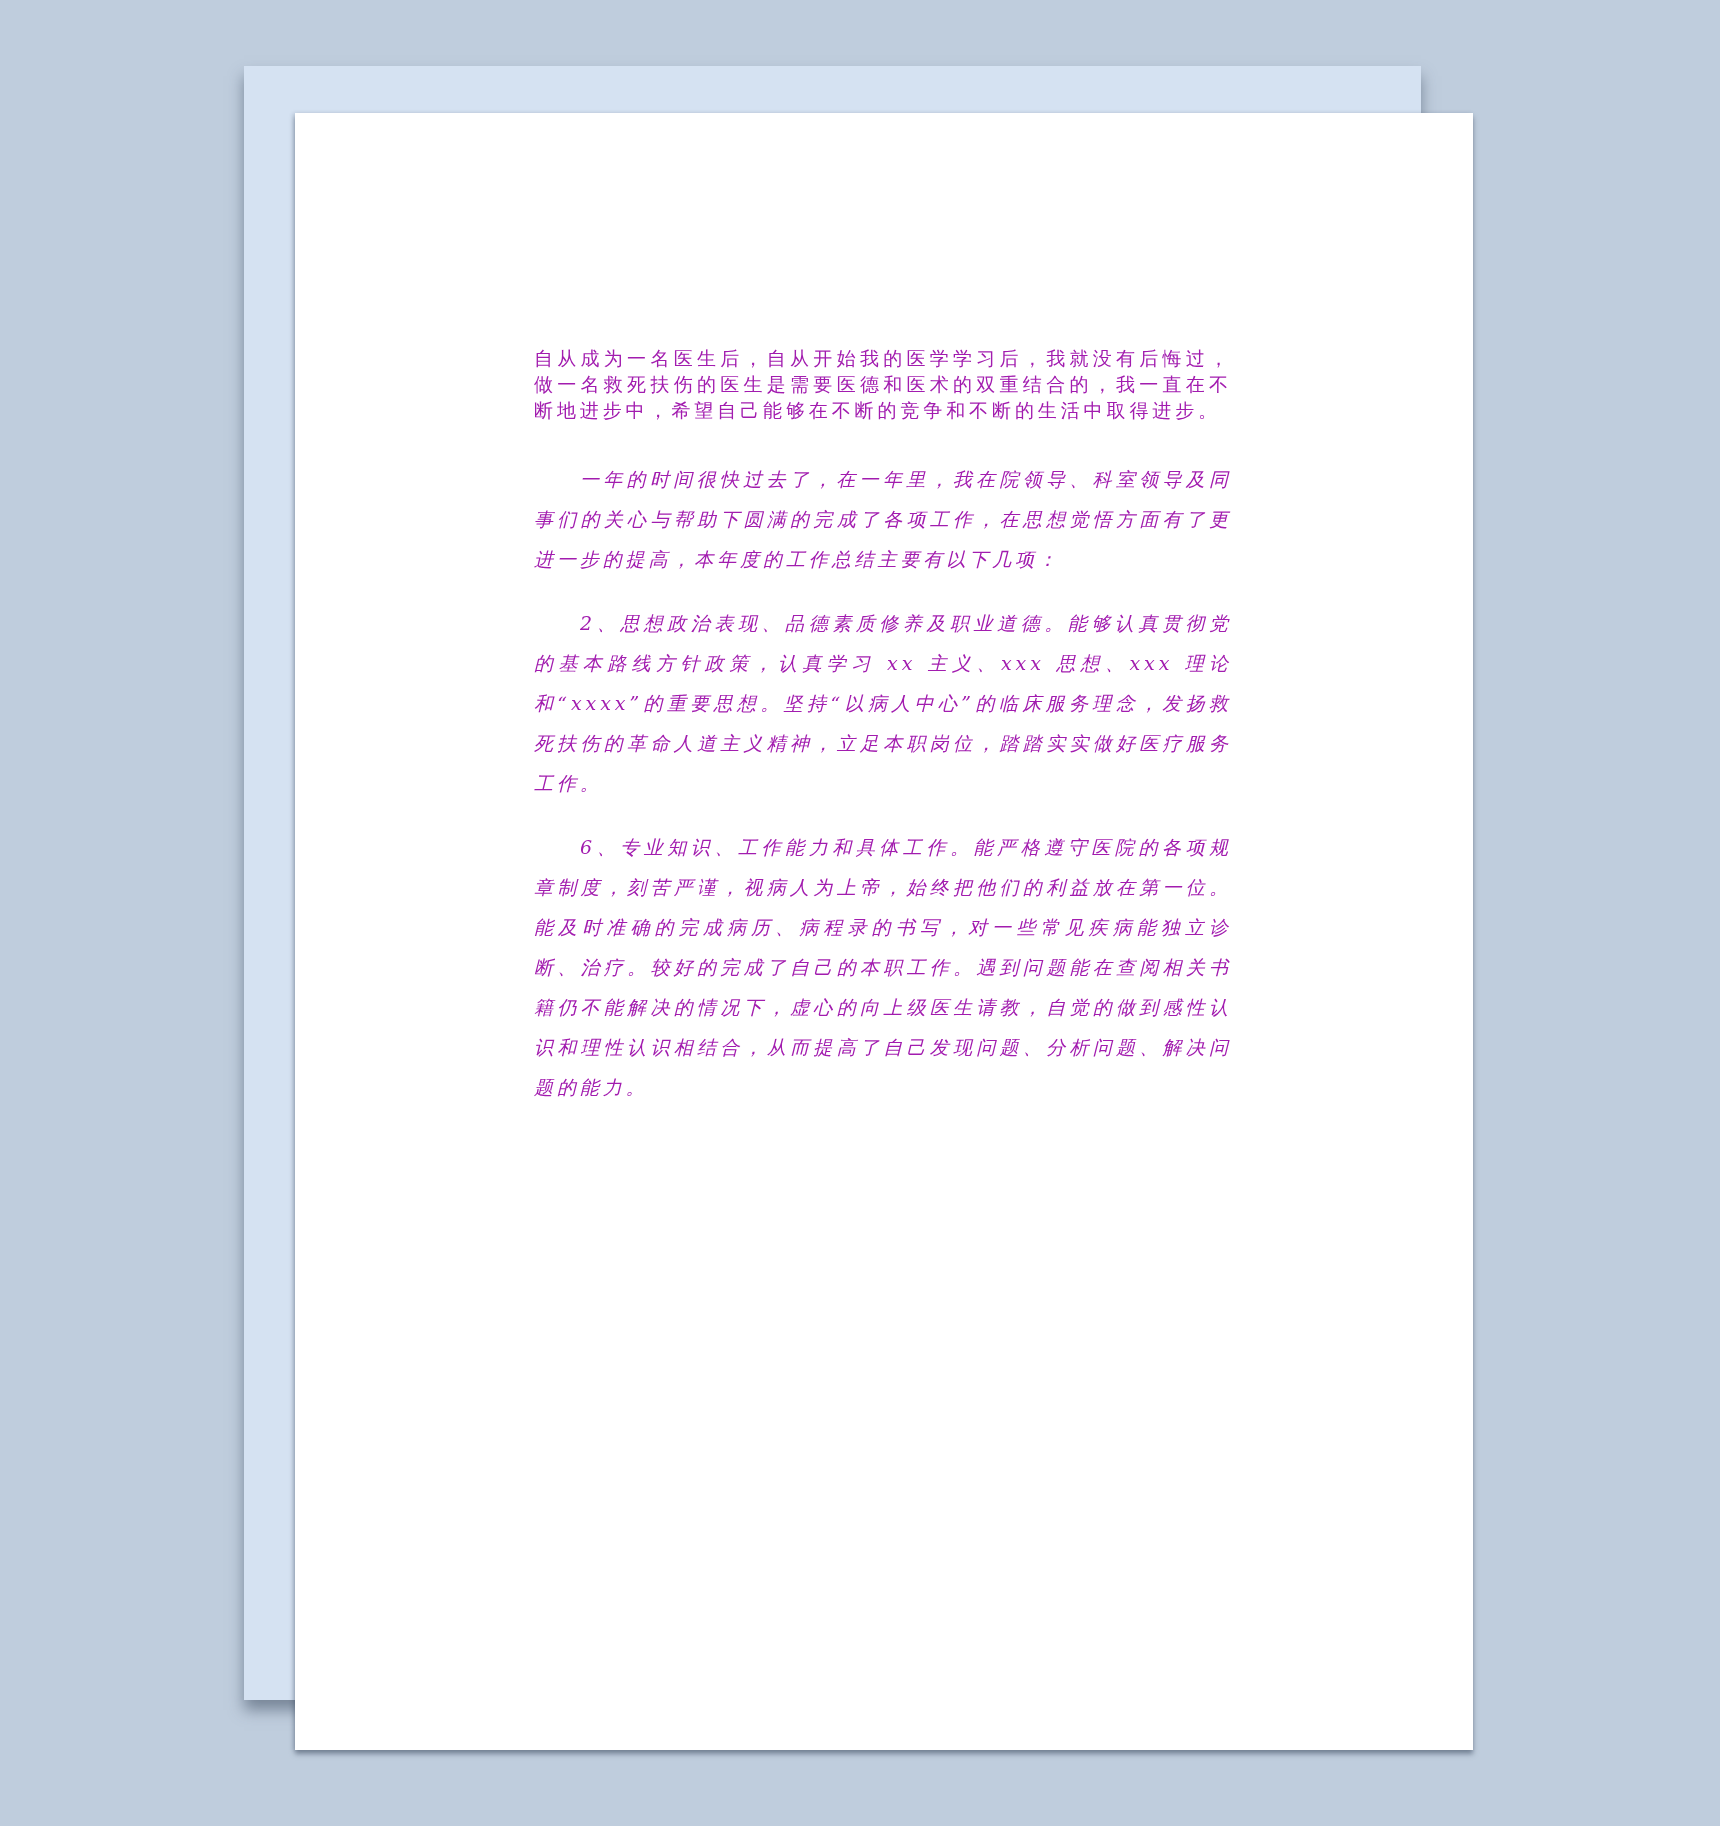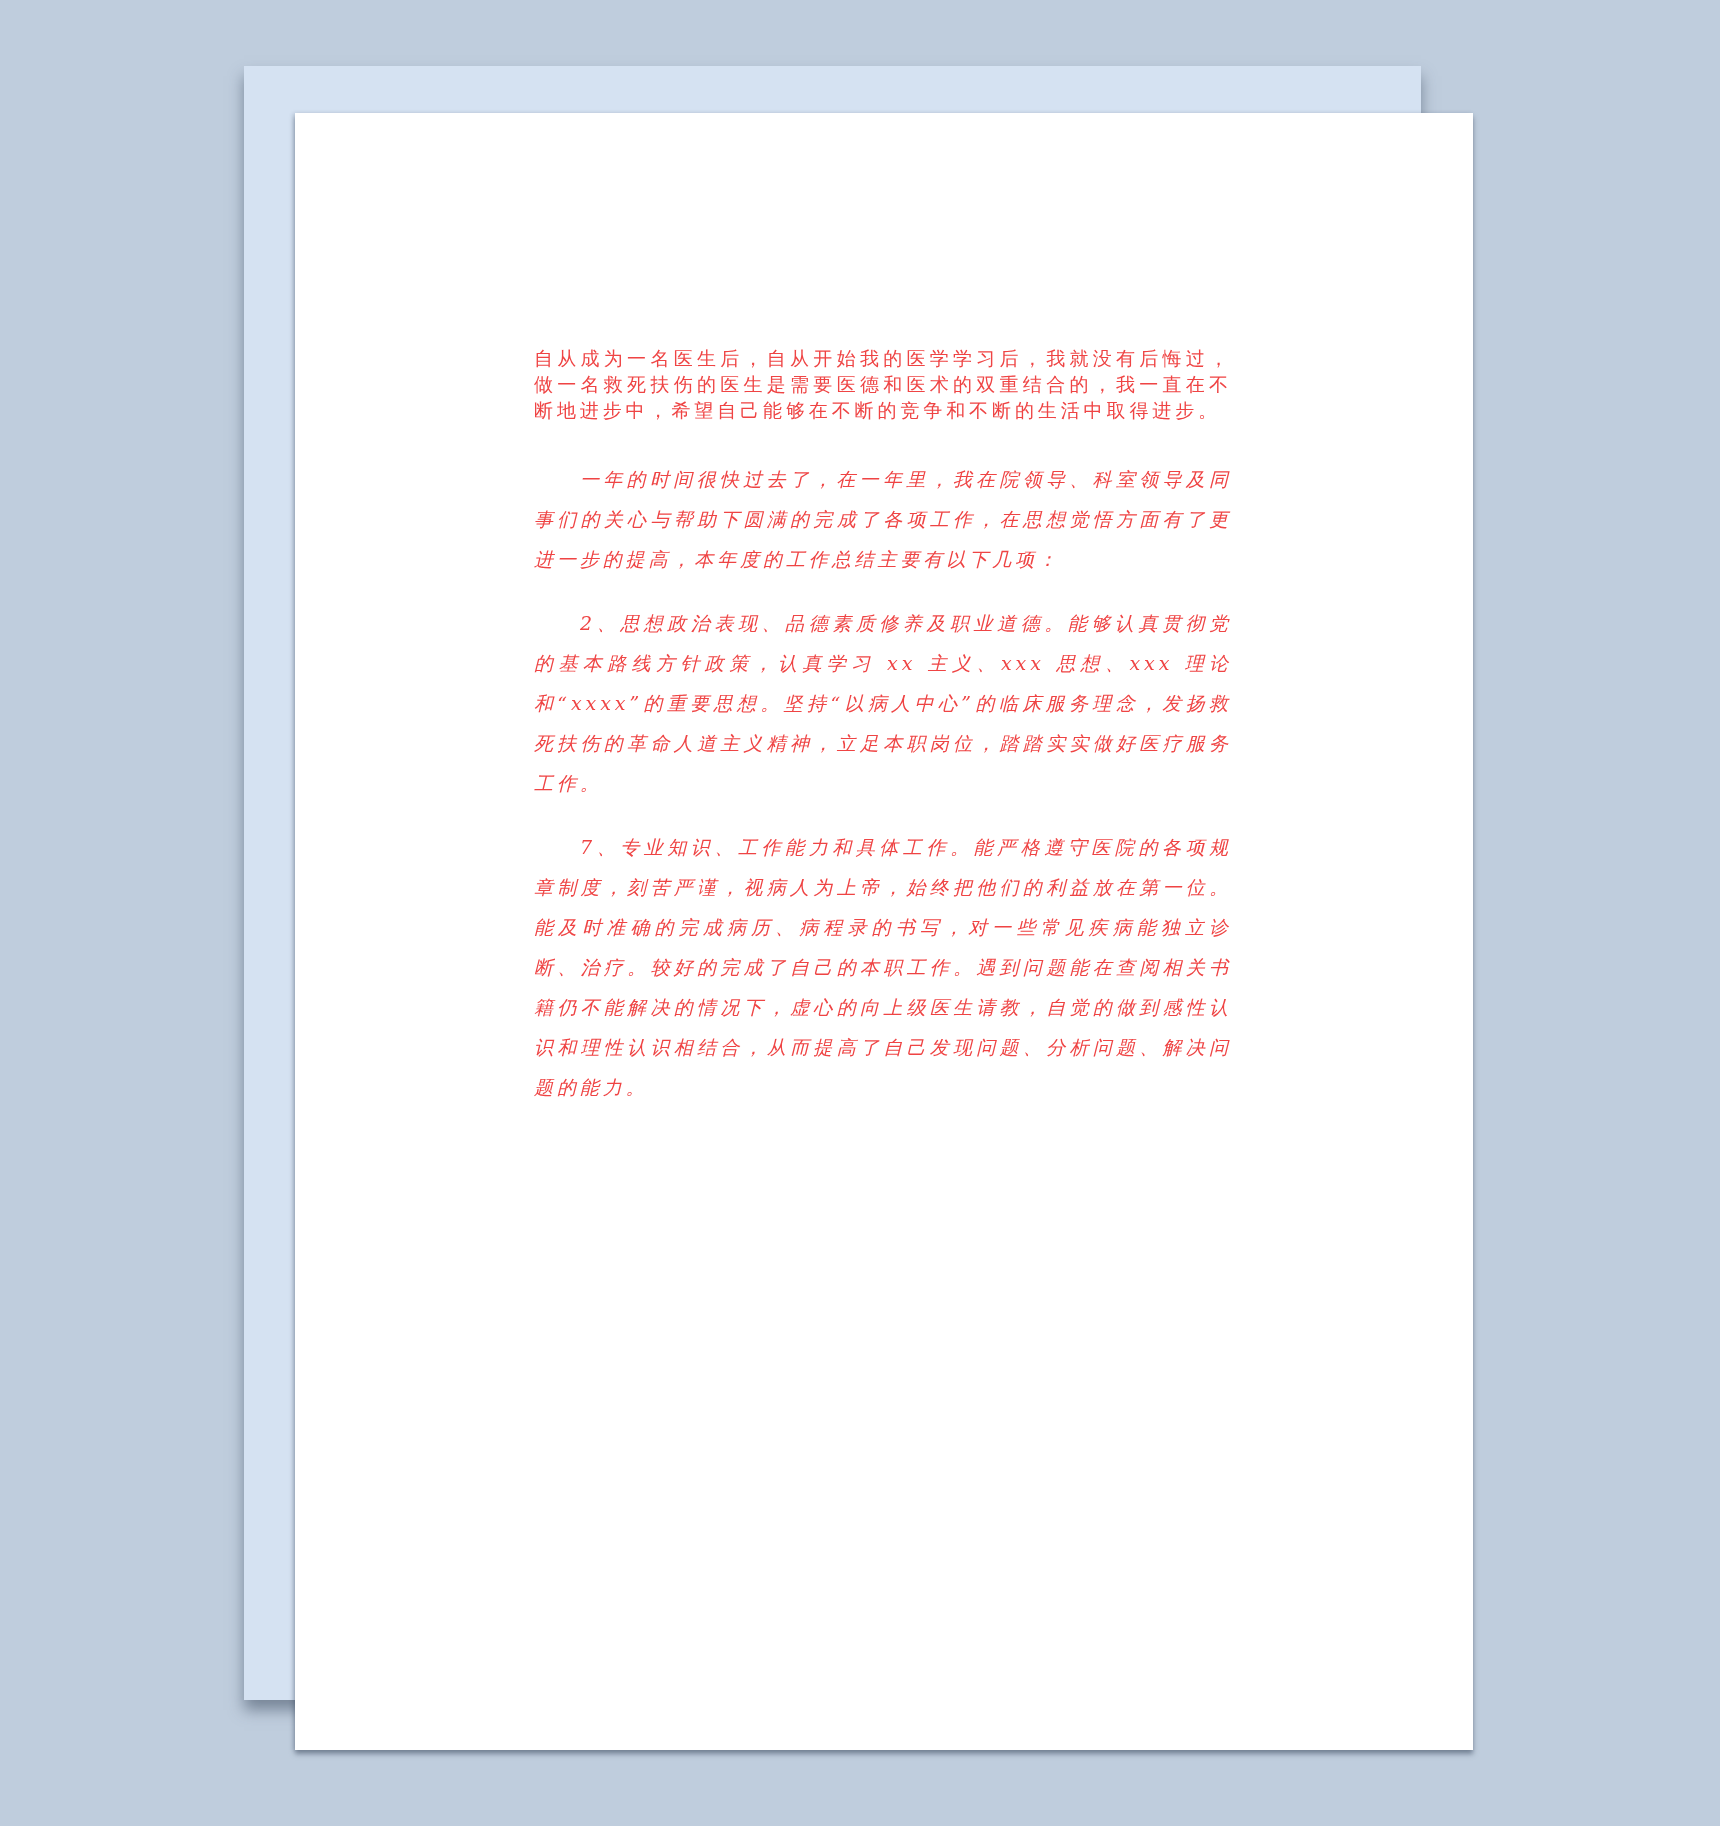--- a/index.html
+++ b/index.html
@@ -30,21 +30,21 @@
     width: 1178px;
     height: 1637px;
     background: #ffffff;
     box-shadow: 0 4px 5px rgba(60, 75, 95, 0.55), -2px 0 4px rgba(60, 75, 95, 0.15);
   }
   .doc-body {
     position: absolute;
     left: 239px;
     top: 232px;
     width: 698px;
-    color: #ef4444;
+    color: #a21caf;
     font-size: 19px;
   }
   .para {
     margin: 0;
     text-align: justify;
     letter-spacing: 3.9px;
     word-break: break-all;
   }
   .para.first {
     line-height: 26px;
@@ -60,15 +60,15 @@
 </head>
 <body>
 
 <div class="back-page"></div>
 
 <div class="front-page">
   <div class="doc-body">
     <p class="para first">自从成为一名医生后，自从开始我的医学学习后，我就没有后悔过，做一名救死扶伤的医生是需要医德和医术的双重结合的，我一直在不断地进步中，希望自己能够在不断的竞争和不断的生活中取得进步。</p>
     <p class="para body">一年的时间很快过去了，在一年里，我在院领导、科室领导及同事们的关心与帮助下圆满的完成了各项工作，在思想觉悟方面有了更进一步的提高，本年度的工作总结主要有以下几项：</p>
     <p class="para body">2、思想政治表现、品德素质修养及职业道德。能够认真贯彻党的基本路线方针政策，认真学习 xx 主义、xxx 思想、xxx 理论和“xxxx”的重要思想。坚持“以病人中心”的临床服务理念，发扬救死扶伤的革命人道主义精神，立足本职岗位，踏踏实实做好医疗服务工作。</p>
-    <p class="para body">7、专业知识、工作能力和具体工作。能严格遵守医院的各项规章制度，刻苦严谨，视病人为上帝，始终把他们的利益放在第一位。能及时准确的完成病历、病程录的书写，对一些常见疾病能独立诊断、治疗。较好的完成了自己的本职工作。遇到问题能在查阅相关书籍仍不能解决的情况下，虚心的向上级医生请教，自觉的做到感性认识和理性认识相结合，从而提高了自己发现问题、分析问题、解决问题的能力。</p>
+    <p class="para body">6、专业知识、工作能力和具体工作。能严格遵守医院的各项规章制度，刻苦严谨，视病人为上帝，始终把他们的利益放在第一位。能及时准确的完成病历、病程录的书写，对一些常见疾病能独立诊断、治疗。较好的完成了自己的本职工作。遇到问题能在查阅相关书籍仍不能解决的情况下，虚心的向上级医生请教，自觉的做到感性认识和理性认识相结合，从而提高了自己发现问题、分析问题、解决问题的能力。</p>
   </div>
 </div>
 
 </body></html>

